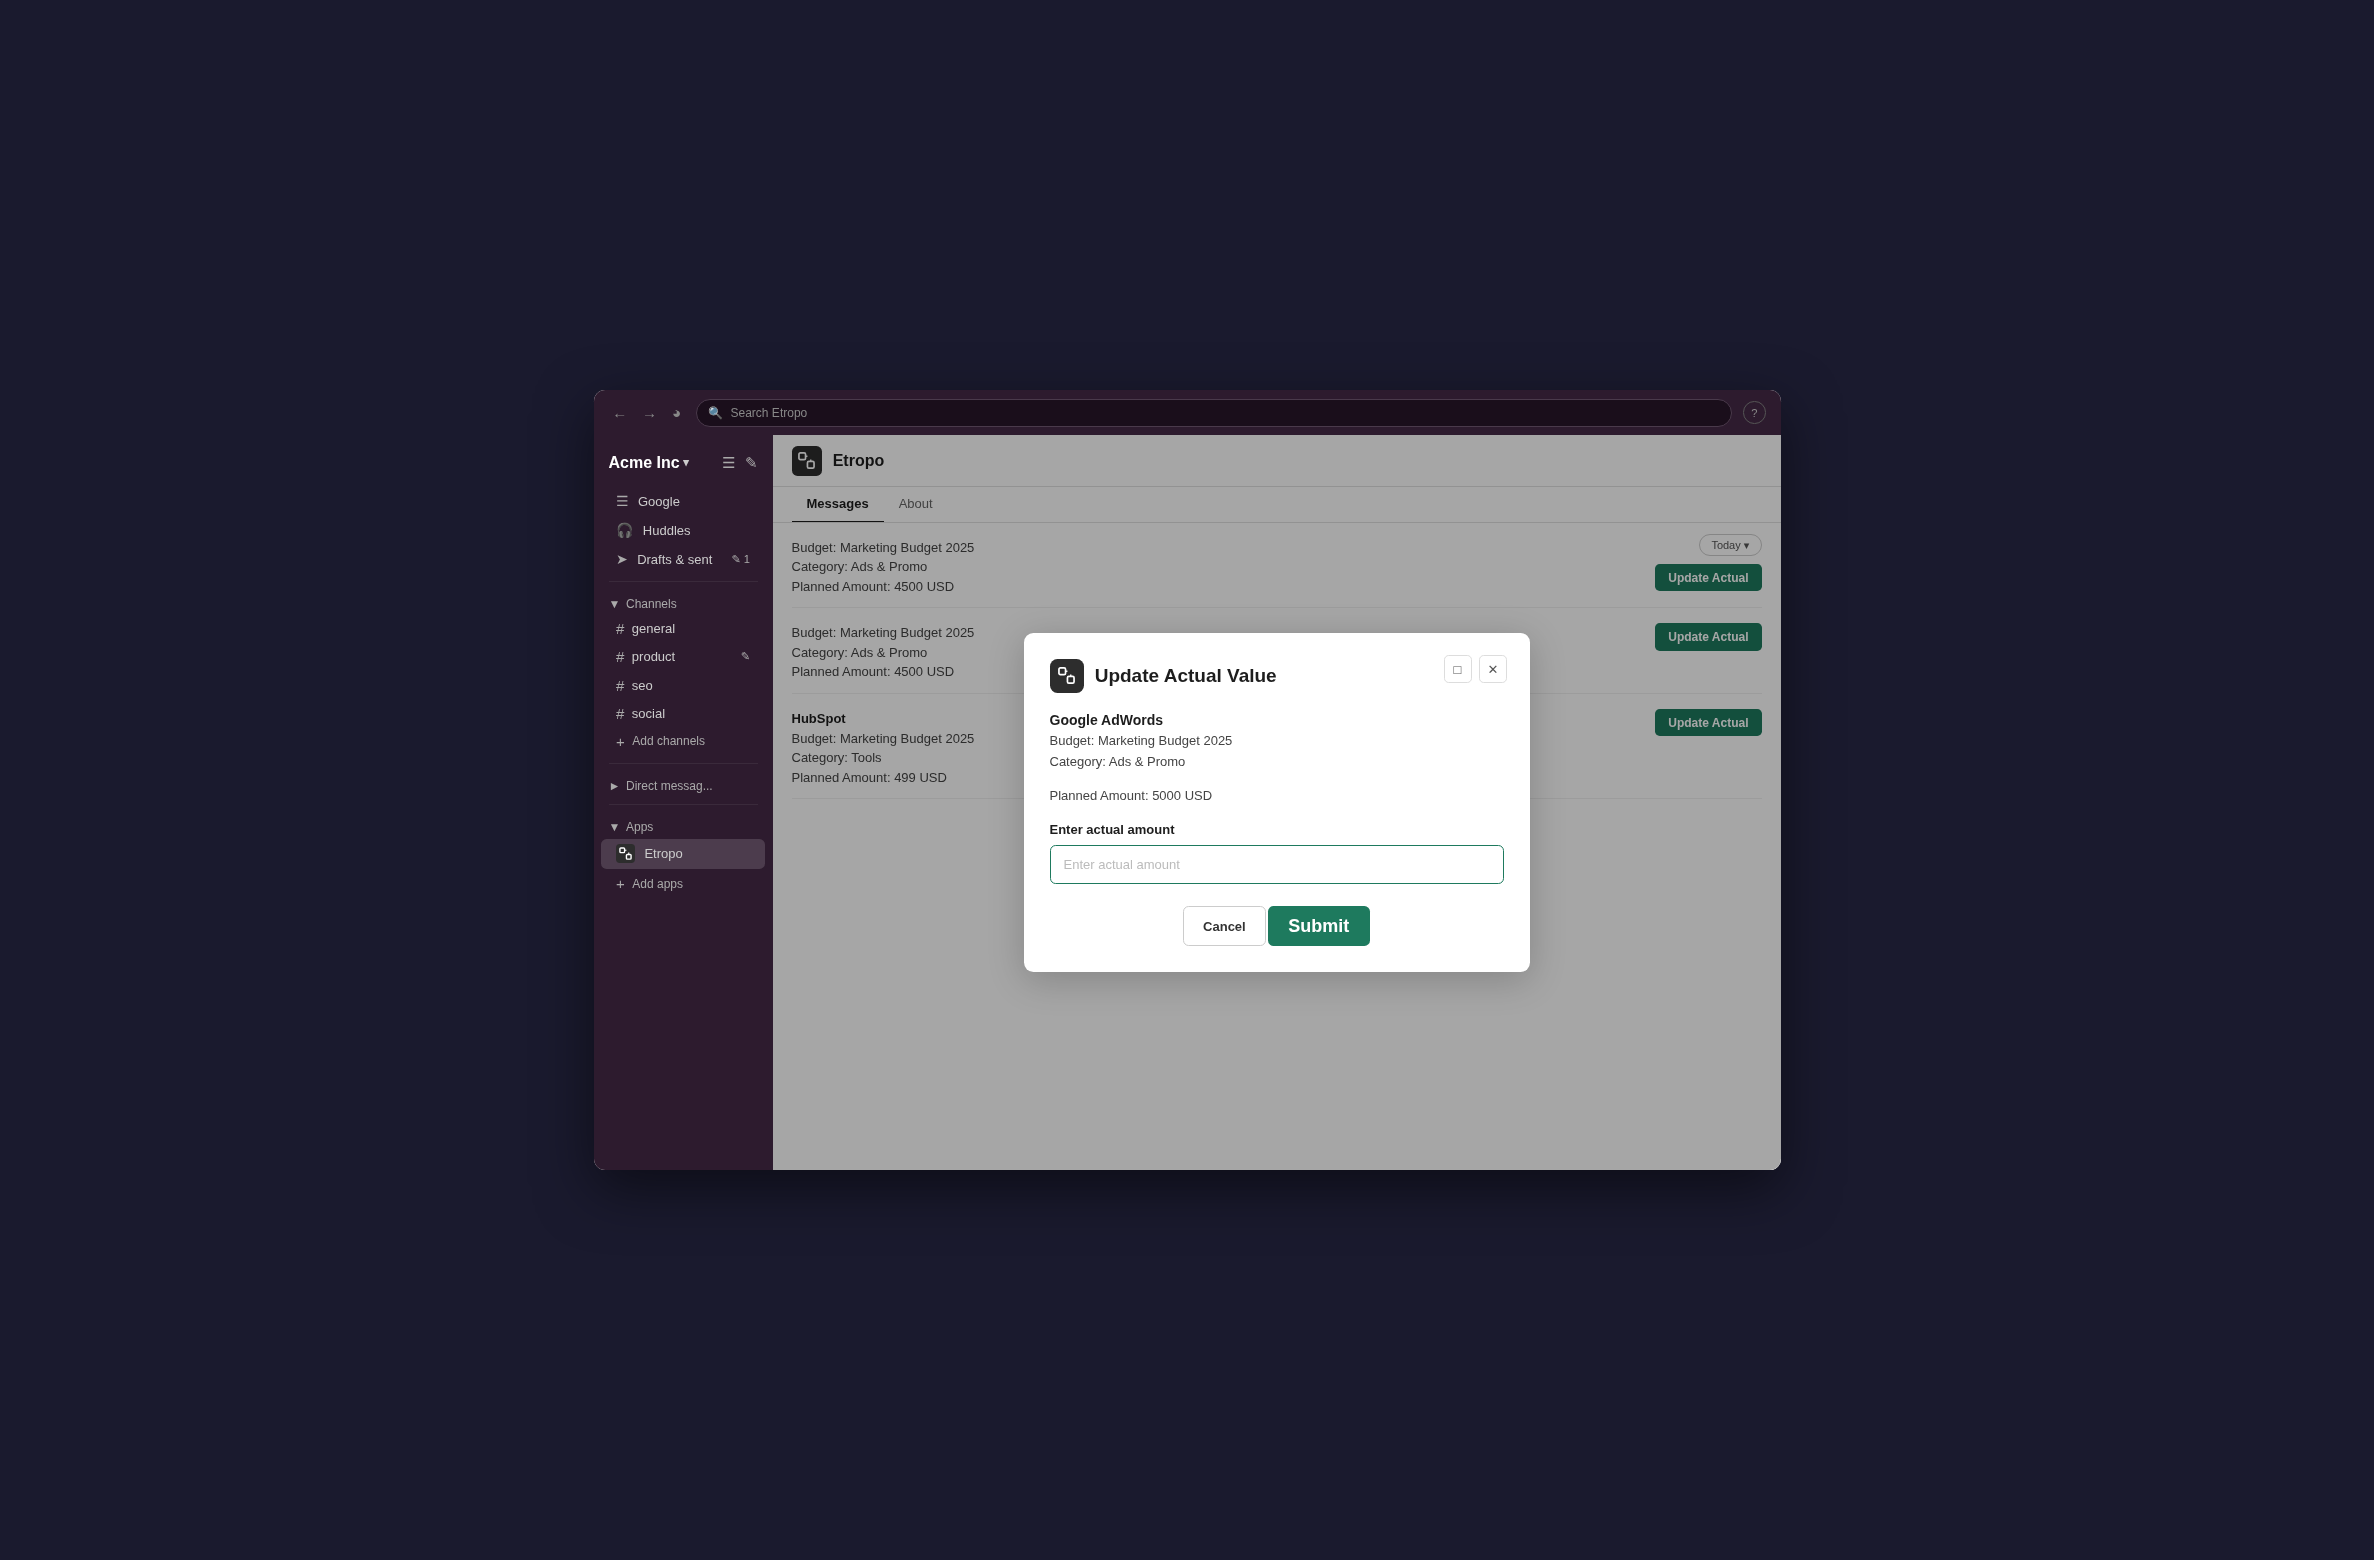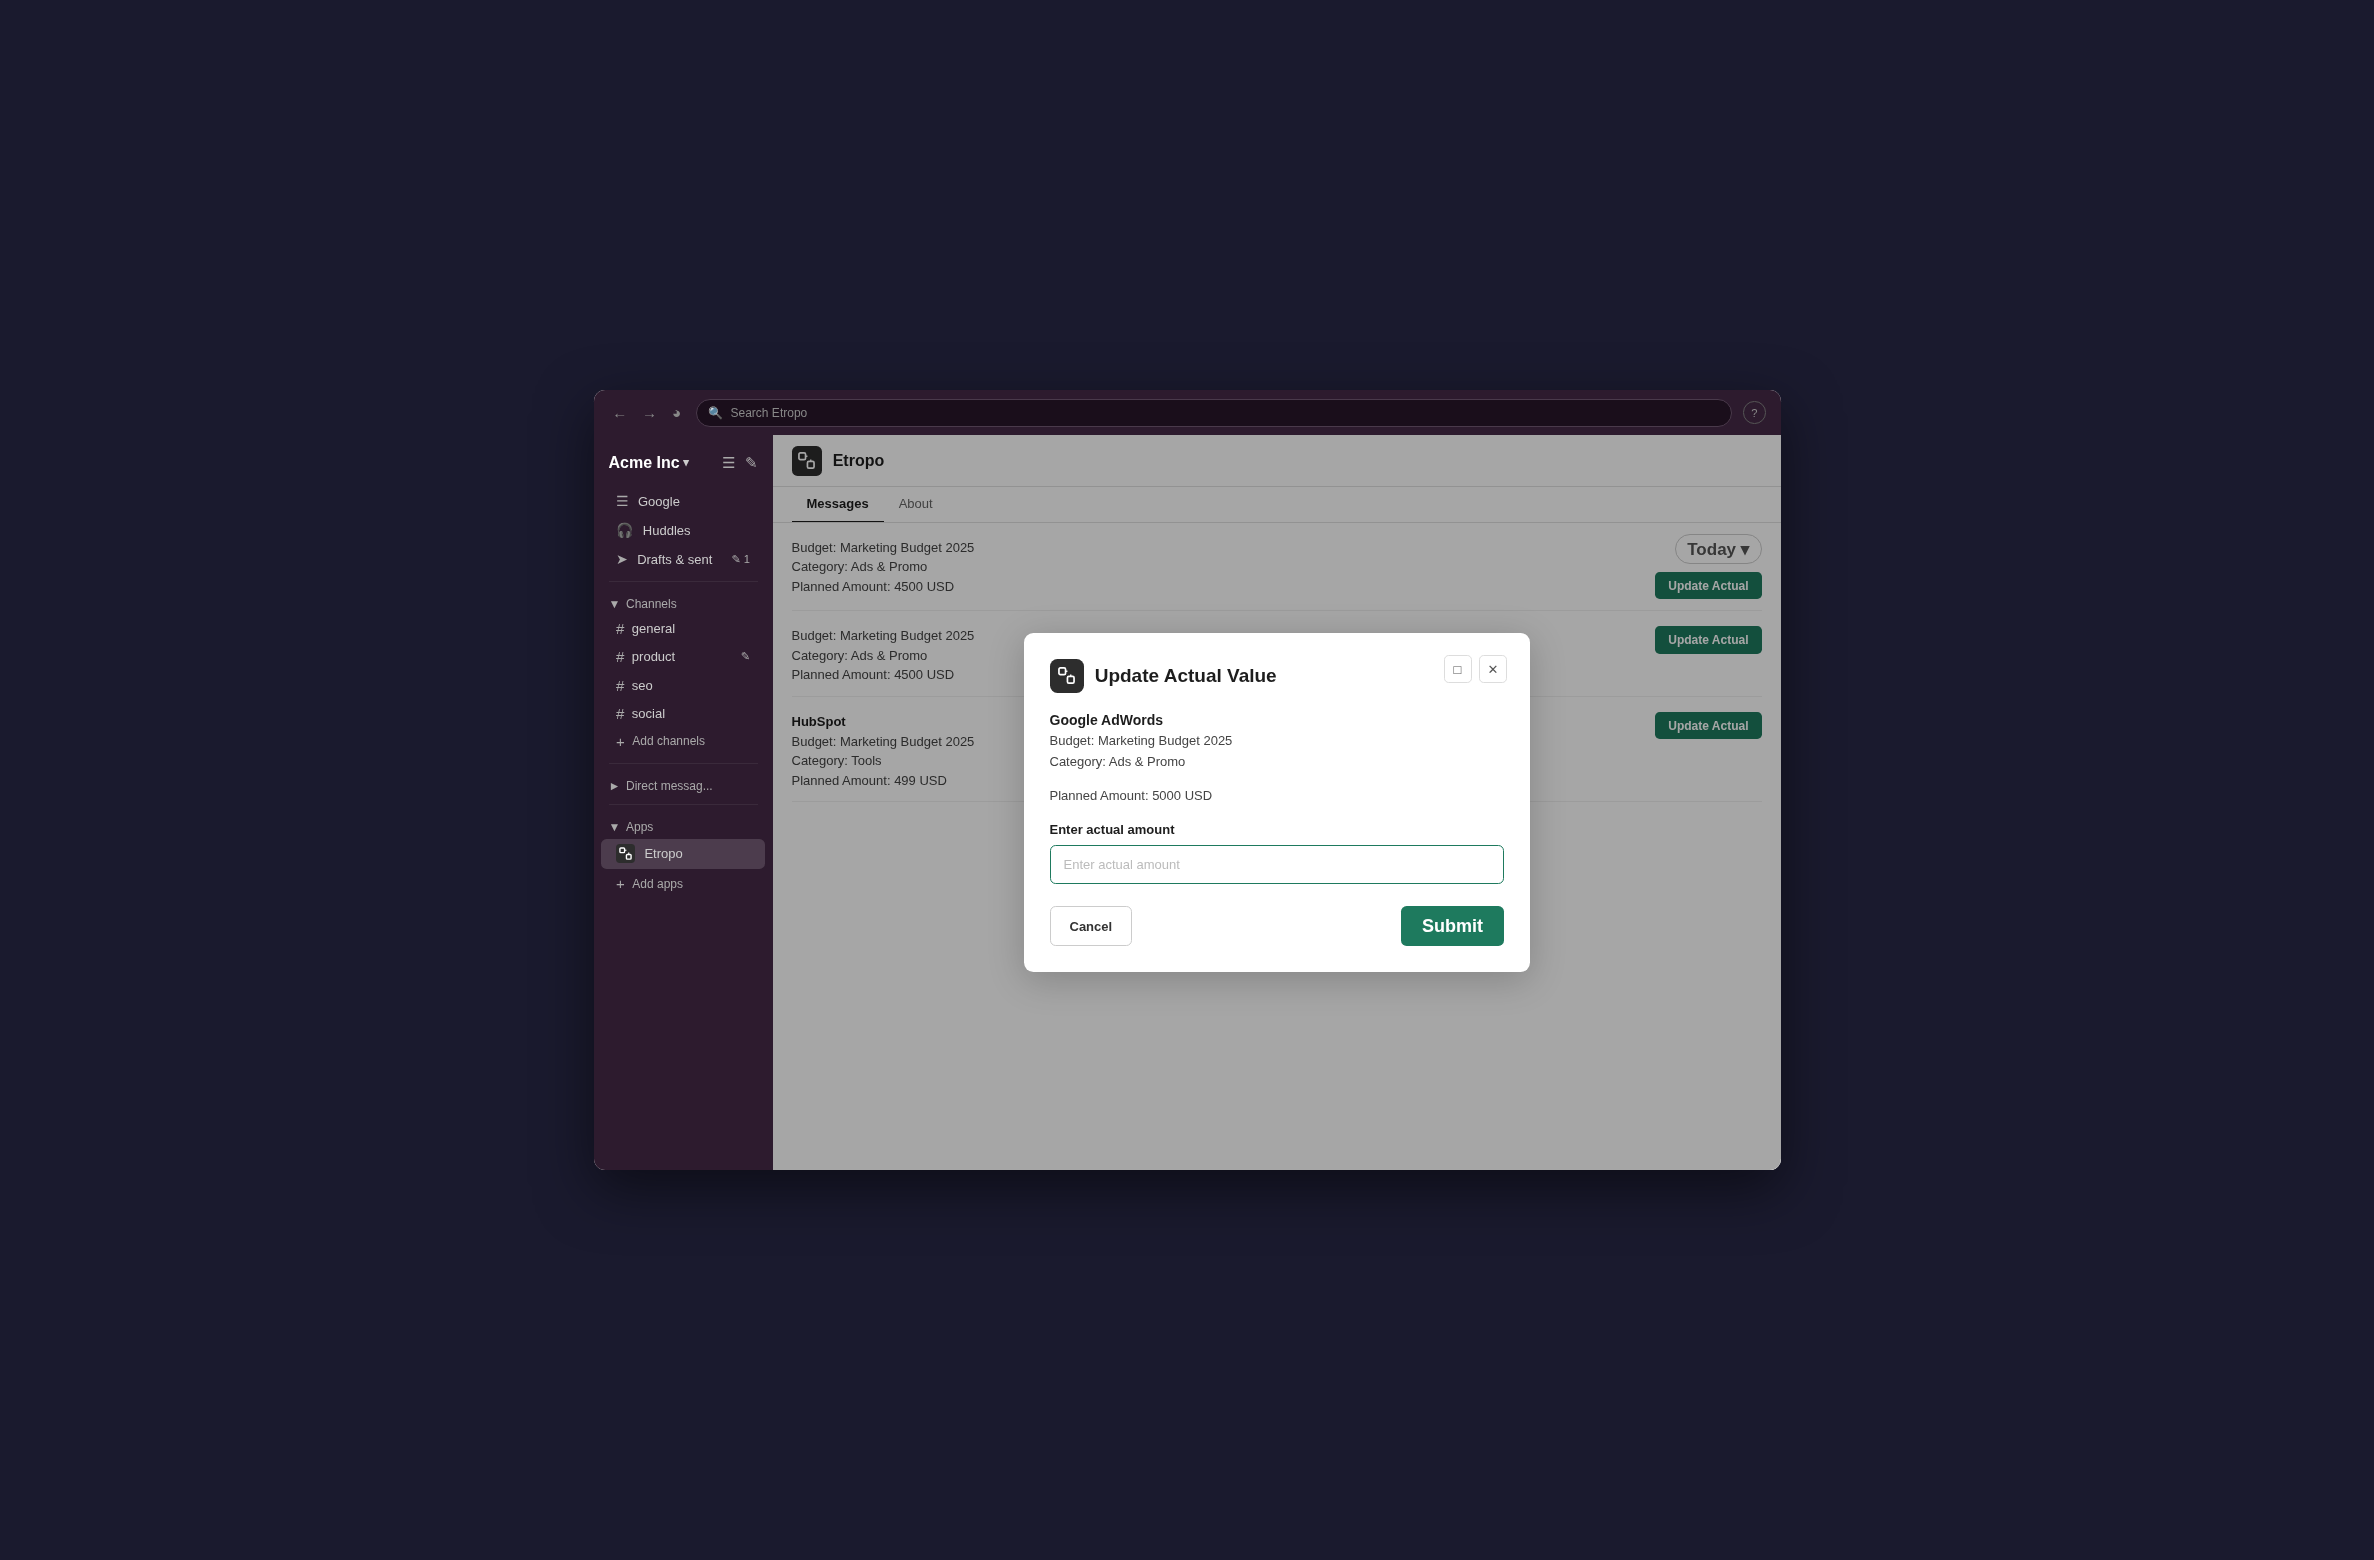--- a/index.html
+++ b/index.html
@@ -268,26 +268,25 @@
       font-weight: 600;
       cursor: pointer;
     }
     .date-badge {
       display: inline-flex;
       align-items: center;
       gap: 3.7px;
       border: 0.9px solid #ccc;
       border-radius: 19px;
       padding: 3.7px 11.2px;
-      font-size: 17px;
+      font-size: 11px;
       color: #555;
       cursor: pointer;
       float: right;
       margin-top: -3.7px;
-      font-weight: bold;
     }
     .message-row {
       display: flex;
       justify-content: space-between;
       align-items: flex-start;
       margin-bottom: 15px;
       padding-bottom: 11.2px;
       border-bottom: 0.9px solid #f0f0f0;
     }
     
@@ -383,21 +382,21 @@
       border: 1.9px solid #1e7a5e;
       border-radius: 5.6px;
       font-size: 13px;
       color: #444;
       outline: none;
       margin-bottom: 22.5px;
     }
     .modal-input::placeholder { color: #bbb; }
     .modal-footer {
       display: flex;
-      justify-content: space-between;
+      justify-content: center;
       gap: 2px;
     }
     .btn-cancel {
       padding: 9.4px 19px;
       border: 0.9px solid #ccc;
       border-radius: 5.6px;
       background: #fff;
       font-size: 13px;
       font-weight: 600;
       color: #333;

